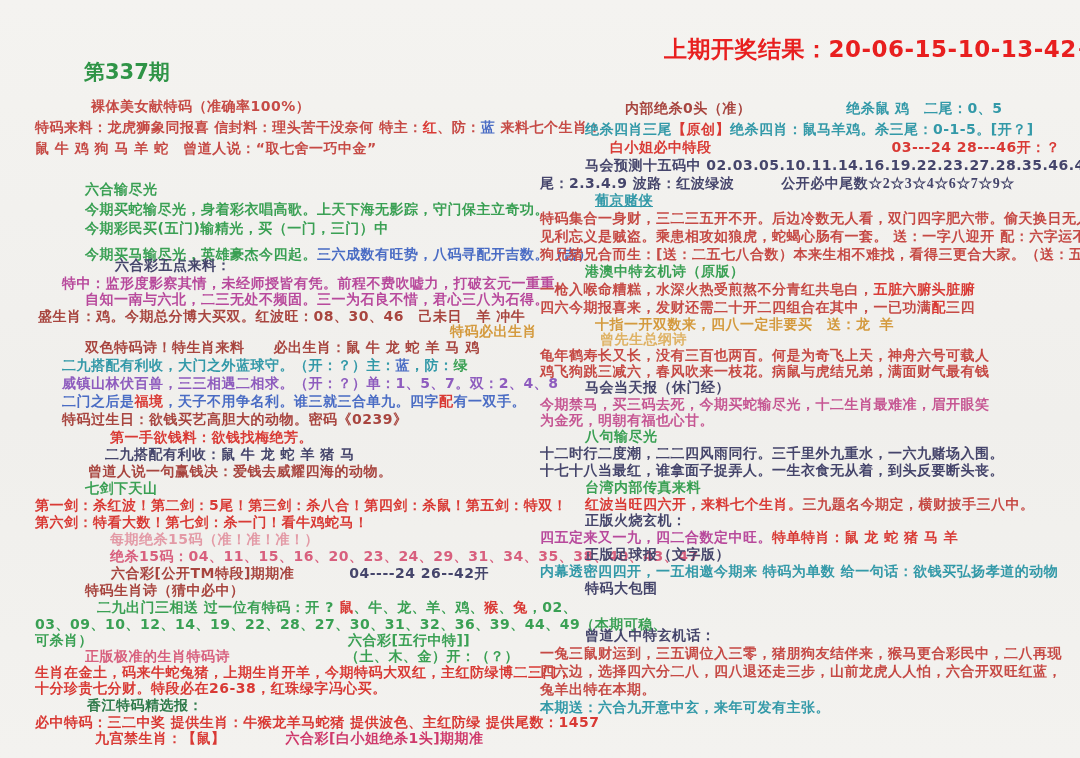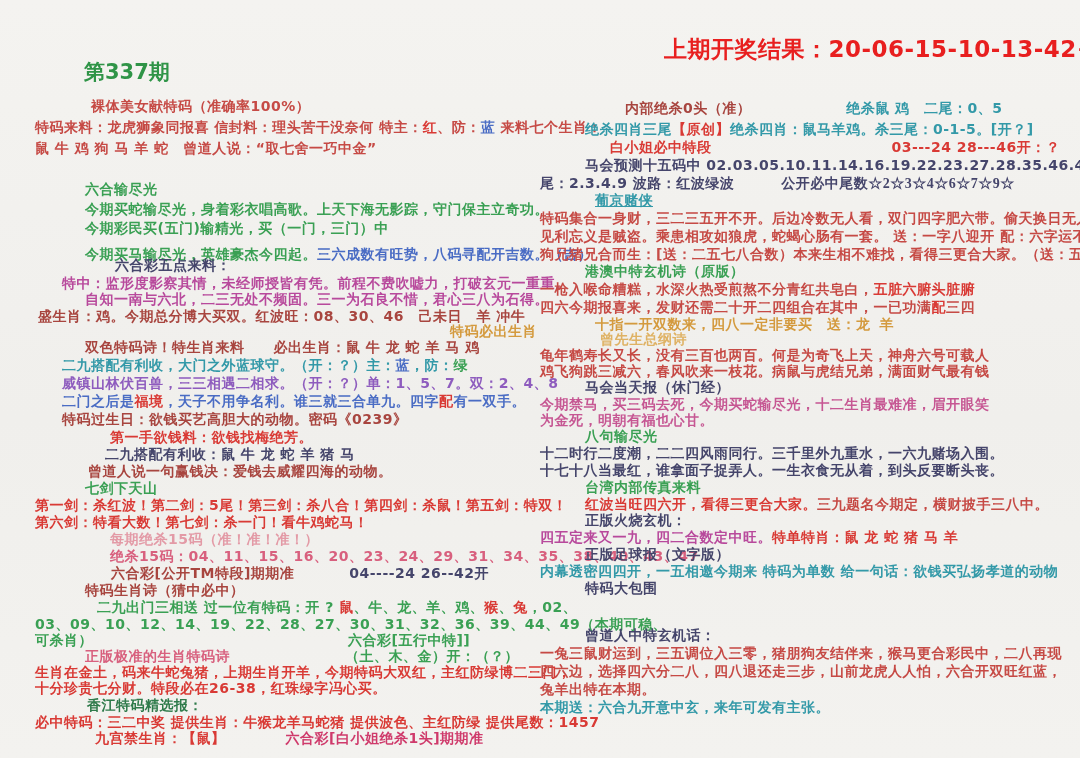--- a/index.html
+++ b/index.html
@@ -105,21 +105,21 @@
       <div class="line" style="left: 600px; top: 331px;"><span style="color: rgb(223, 178, 100);">曾先生总纲诗</span></div>
       <div class="line" style="left: 540px; top: 347px;"><span style="color: rgb(198, 74, 69);">龟年鹤寿长又长，没有三百也两百。何是为奇飞上天，神舟六号可载人</span></div>
       <div class="line" style="left: 540px; top: 363px;"><span style="color: rgb(198, 74, 69);">鸡飞狗跳三减六，春风吹来一枝花。病鼠与虎结兄弟，满面财气最有钱</span></div>
       <div class="line" style="left: 585px; top: 379px;"><span style="color: rgb(69, 69, 107);">马会当天报（休门经）</span></div>
       <div class="line" style="left: 540px; top: 396px;"><span style="color: rgb(198, 87, 147);">今期禁马，买三码去死，今期买蛇输尽光，十二生肖最难准，眉开眼笑</span></div>
       <div class="line" style="left: 540px; top: 412px;"><span style="color: rgb(198, 87, 147);">为金死，明朝有福也心甘。</span></div>
       <div class="line" style="left: 585px; top: 428px;"><span style="color: rgb(58, 160, 84);">八句输尽光</span></div>
       <div class="line" style="left: 540px; top: 445px;"><span style="color: rgb(69, 69, 107);">十二时行二度潮，二二四风雨同行。三千里外九重水，一六九赌场入围。</span></div>
       <div class="line" style="left: 540px; top: 462px;"><span style="color: rgb(69, 69, 107);">十七十八当最红，谁拿面子捉弄人。一生衣食无从着，到头反要断头丧。</span></div>
       <div class="line" style="left: 585px; top: 479px;"><span style="color: rgb(58, 160, 84);">台湾内部传真来料</span></div>
-      <div class="line" style="left: 585px; top: 496px;"><span style="color: rgb(217, 58, 53);">红波当旺四六开，看得三更合大家。</span><span style="color: rgb(198, 74, 69);">三九题名今期定，横财披手三八中。</span></div>
+      <div class="line" style="left: 585px; top: 496px;"><span style="color: rgb(217, 58, 53);">红波当旺四六开，来料七个生肖。</span><span style="color: rgb(198, 74, 69);">三九题名今期定，横财披手三八中。</span></div>
       <div class="line" style="left: 585px; top: 512px;"><span style="color: rgb(69, 69, 107);">正版火烧玄机：</span></div>
       <div class="line" style="left: 540px; top: 529px;"><span style="color: rgb(184, 73, 156);">四五定来又一九，四二合数定中旺。</span><span style="color: rgb(217, 58, 53);">特单特肖：鼠 龙 蛇 猪 马 羊</span></div>
       <div class="line" style="left: 585px; top: 546px;"><span style="color: rgb(69, 69, 107);">正版足球报（文字版）</span></div>
       <div class="line" style="left: 540px; top: 563px;"><span style="color: rgb(51, 153, 168);">内幕透密四四开，一五相邀今期来 特码为单数 给一句话：欲钱买弘扬孝道的动物</span></div>
       <div class="line" style="left: 585px; top: 580px;"><span style="color: rgb(69, 69, 107);">特码大包围</span></div>
       <div class="line" style="left: 585px; top: 627px;"><span style="color: rgb(69, 69, 107);">曾道人中特玄机话：</span></div>
       <div class="line" style="left: 540px; top: 645px;"><span style="color: rgb(198, 74, 69);">一兔三鼠财运到，三五调位入三零，猪朋狗友结伴来，猴马更合彩民中，二八再现</span></div>
       <div class="line" style="left: 540px; top: 663px;"><span style="color: rgb(198, 74, 69);">四六边，选择四六分二八，四八退还走三步，山前龙虎人人怕，六合开双旺红蓝，</span></div>
       <div class="line" style="left: 540px; top: 681px;"><span style="color: rgb(198, 74, 69);">兔羊出特在本期。</span></div>
       <div class="line" style="left: 540px; top: 699px;"><span style="color: rgb(51, 153, 168);">本期送：六合九开意中玄，来年可发有主张。</span></div>

